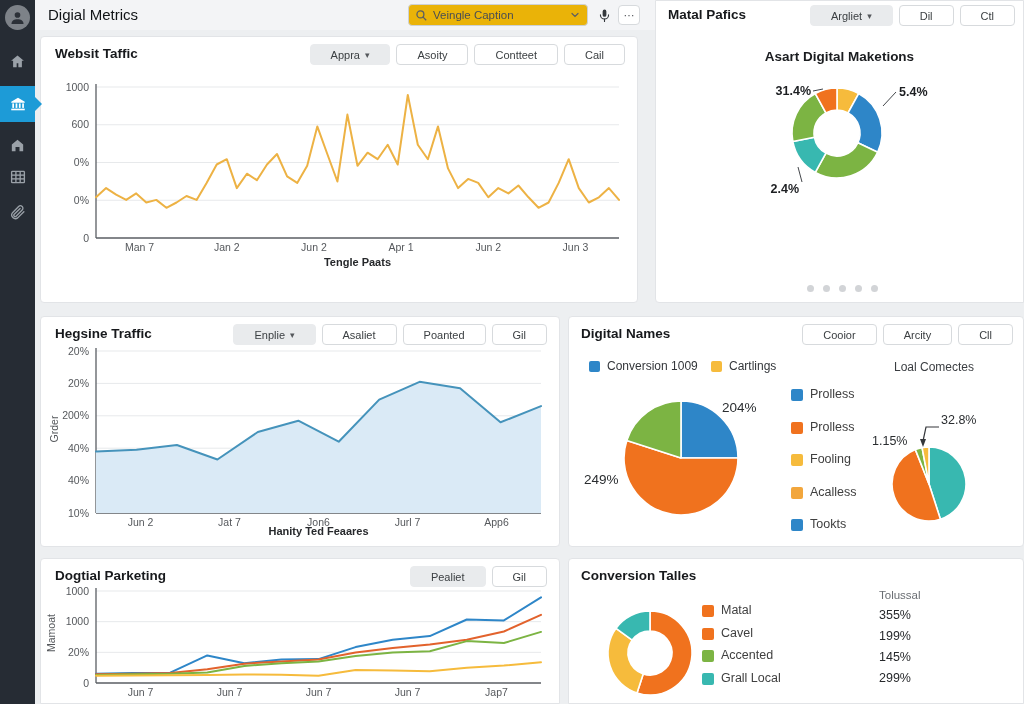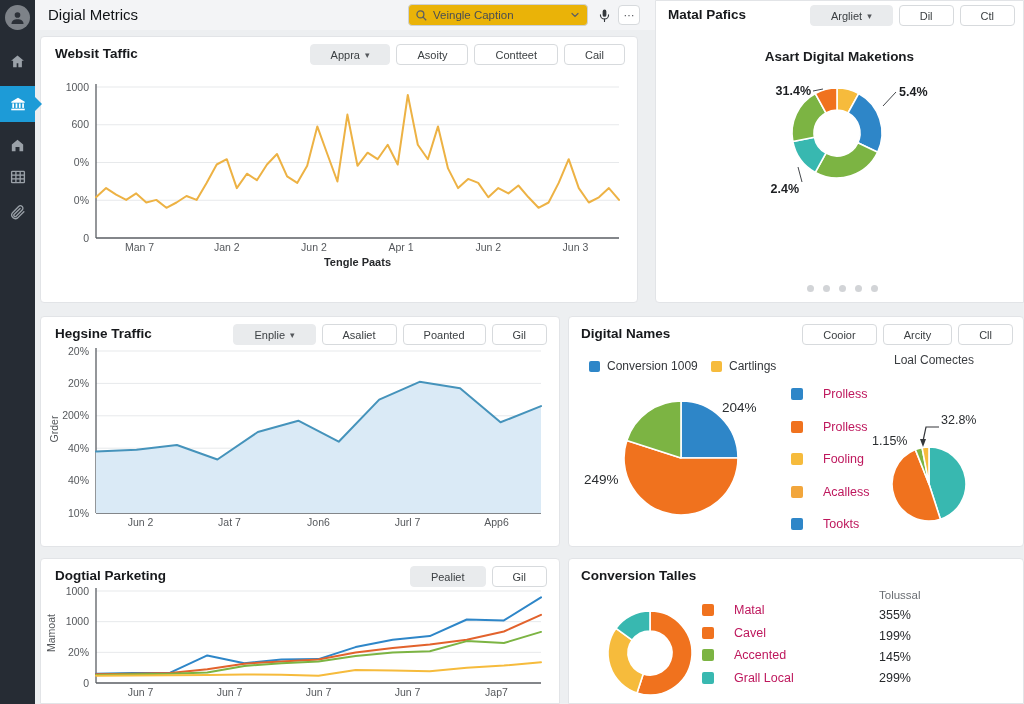--- a/index.html
+++ b/index.html
@@ -23,21 +23,21 @@
   .card-title{position:absolute;left:14px;top:9px;font-size:13.5px;font-weight:bold;color:#17191c}
   .btnrow{position:absolute;display:flex;gap:6px}
   .btn{height:21px;padding:0 20px;display:flex;align-items:center;background:#fff;border:1px solid #d7dadd;border-radius:4px;font-size:11px;color:#3c4043;white-space:nowrap;cursor:pointer}
   .btn.grey{background:#e9ebed;border-color:#e9ebed}
   .btn.dd::after{content:"▾";font-size:9px;margin-left:5px;color:#55585c}
   svg text.tick{font-size:10.5px;fill:#55585c;font-family:"Liberation Sans",sans-serif}
   .ann{font-size:12.5px;font-weight:600;fill:#1d1f22;font-family:"Liberation Sans",sans-serif}
   .pielabel{font-size:13.5px;fill:#2a2d30;font-family:"Liberation Sans",sans-serif}
   .axis-title{position:absolute;font-size:11px;font-weight:bold;color:#26282b;text-align:center}
   .vlabel{position:absolute;font-size:10.5px;color:#55585c;transform:rotate(-90deg);transform-origin:center;width:60px;text-align:center}
-  .legend-item{display:flex;align-items:center;gap:20px;font-size:12.5px;color:#be185d;cursor:pointer}
+  .legend-item{display:flex;align-items:flex-end;gap:7px;font-size:12.5px;color:#404040;cursor:pointer}
   .sq{width:12px;height:12px;border-radius:2px;flex:none}
   .hlegend{position:absolute;display:flex;align-items:center;gap:7px;font-size:12px;color:#33363a;cursor:pointer}
   .dots{position:absolute;display:flex;gap:9px}
   .dot{width:7px;height:7px;border-radius:50%;background:#d2d4d7;cursor:pointer}
   .chart-subtitle{position:absolute;width:100%;text-align:center;font-size:13.5px;font-weight:bold;color:#1a1c1f}
   .vallist{position:absolute;text-align:left}
   .vallist .vt{font-size:11.5px;color:#6a6e73;margin-bottom:4px}
   .vallist .vv{font-size:12.5px;color:#26282b;line-height:21px}
 </style>
 </head>
@@ -200,38 +200,39 @@
       <line x1="45" y1="5" x2="45" y2="170" stroke="#5a5e63" stroke-width="1.3"></line>
       <line x1="45" y1="170" x2="490" y2="170" stroke="#5a5e63" stroke-width="1.3"></line>
       <text x="89.5" y="183" text-anchor="middle" class="tick">Jun 2</text>
       <text x="178.5" y="183" text-anchor="middle" class="tick">Jat 7</text>
       <text x="267.5" y="183" text-anchor="middle" class="tick">Jon6</text>
       <text x="356.5" y="183" text-anchor="middle" class="tick">Jurl 7</text>
       <text x="445.5" y="183" text-anchor="middle" class="tick">App6</text>
       <polygon points="45.0,108.4 85.5,106.8 125.9,102.0 166.4,116.5 206.8,89.0 247.3,77.7 287.7,98.7 328.2,56.6 368.6,38.8 409.1,45.3 449.5,79.3 490.0,63.1 490,170 45,170" fill="#daeaf6"></polygon>
       <polyline points="45.0,108.4 85.5,106.8 125.9,102.0 166.4,116.5 206.8,89.0 247.3,77.7 287.7,98.7 328.2,56.6 368.6,38.8 409.1,45.3 449.5,79.3 490.0,63.1" fill="none" stroke="#4593bb" stroke-width="2" stroke-linejoin="round" stroke-linecap="round"></polyline>
     </svg>
+  <div class="axis-title" style="left:55px;top:208px;width:445px">Hanity Ted Feaares</div>
 </div>
 
 <div class="card" style="left:568px;top:316px;width:456px;height:231px">
   <div class="card-title" style="left:12px;top:9px">Digital Names</div>
   <div class="btnrow" style="right:10px;top:7px">
     <div class="btn">Cooior</div>
     <div class="btn">Arcity</div>
     <div class="btn">Cll</div>
   </div>
   <div class="hlegend" style="left:20px;top:42px">
     <span class="sq" style="width: 11px; height: 11px; background: rgb(46, 134, 200);"></span>
     <span>Conversion 1009</span>
   </div>
   <div class="hlegend" style="left:142px;top:42px">
     <span class="sq" style="width: 11px; height: 11px; background: rgb(246, 187, 60);"></span>
     <span>Cartlings</span>
   </div>
-  <div style="position:absolute;left:325px;top:36px;font-size:12px;color:#3a3d41">Loal Comectes</div>
+  <div style="position:absolute;left:325px;top:43px;font-size:12px;color:#3a3d41">Loal Comectes</div>
 
   <svg width="200" height="160" style="position:absolute;left:7px;top:68px">
       <g>
         <path d="M 105 73 L 105.00 16.00 A 57 57 0 0 1 162.00 73.00 Z" fill="#2e86c8" stroke="#fff" stroke-width="1.6" stroke-linejoin="round"></path>
         <path d="M 105 73 L 162.00 73.00 A 57 57 0 1 1 50.79 55.39 Z" fill="#f0721e" stroke="#fff" stroke-width="1.6" stroke-linejoin="round"></path>
         <path d="M 105 73 L 50.79 55.39 A 57 57 0 0 1 105.00 16.00 Z" fill="#7cb443" stroke="#fff" stroke-width="1.6" stroke-linejoin="round"></path>
       </g>
     <text x="146" y="27" text-anchor="start" class="pielabel">204%</text>
     <text x="8" y="99" text-anchor="start" class="pielabel">249%</text>
   </svg>

